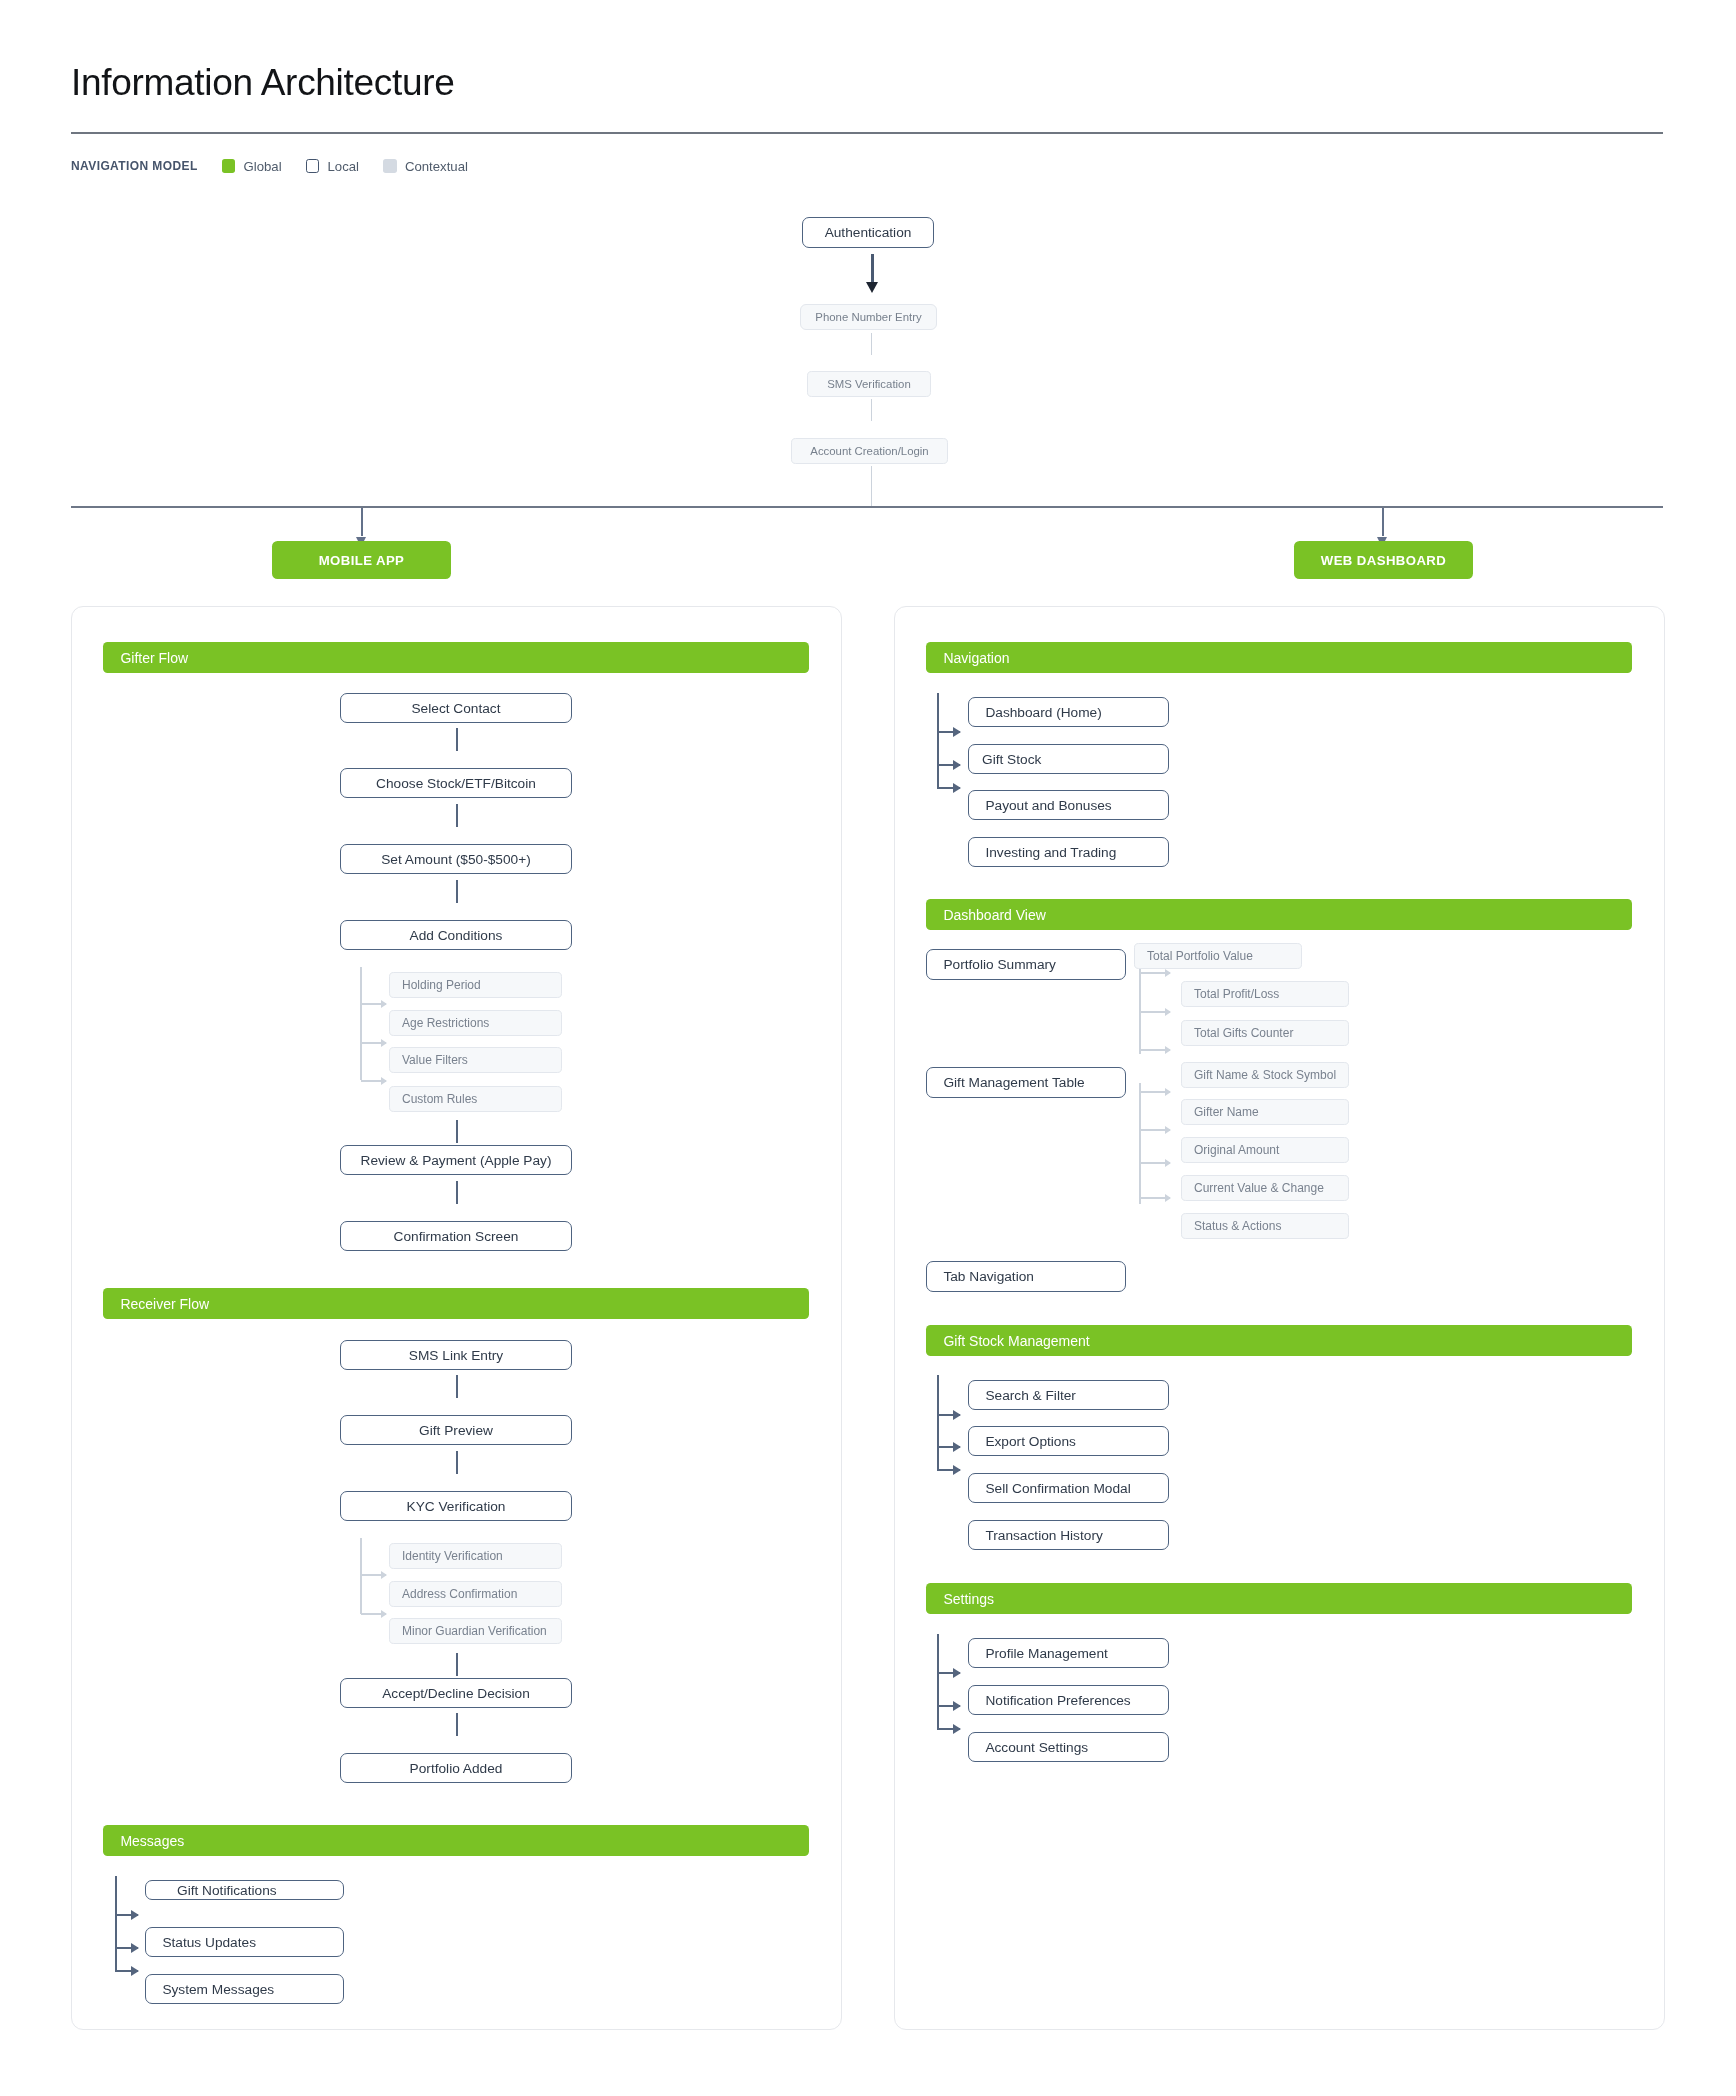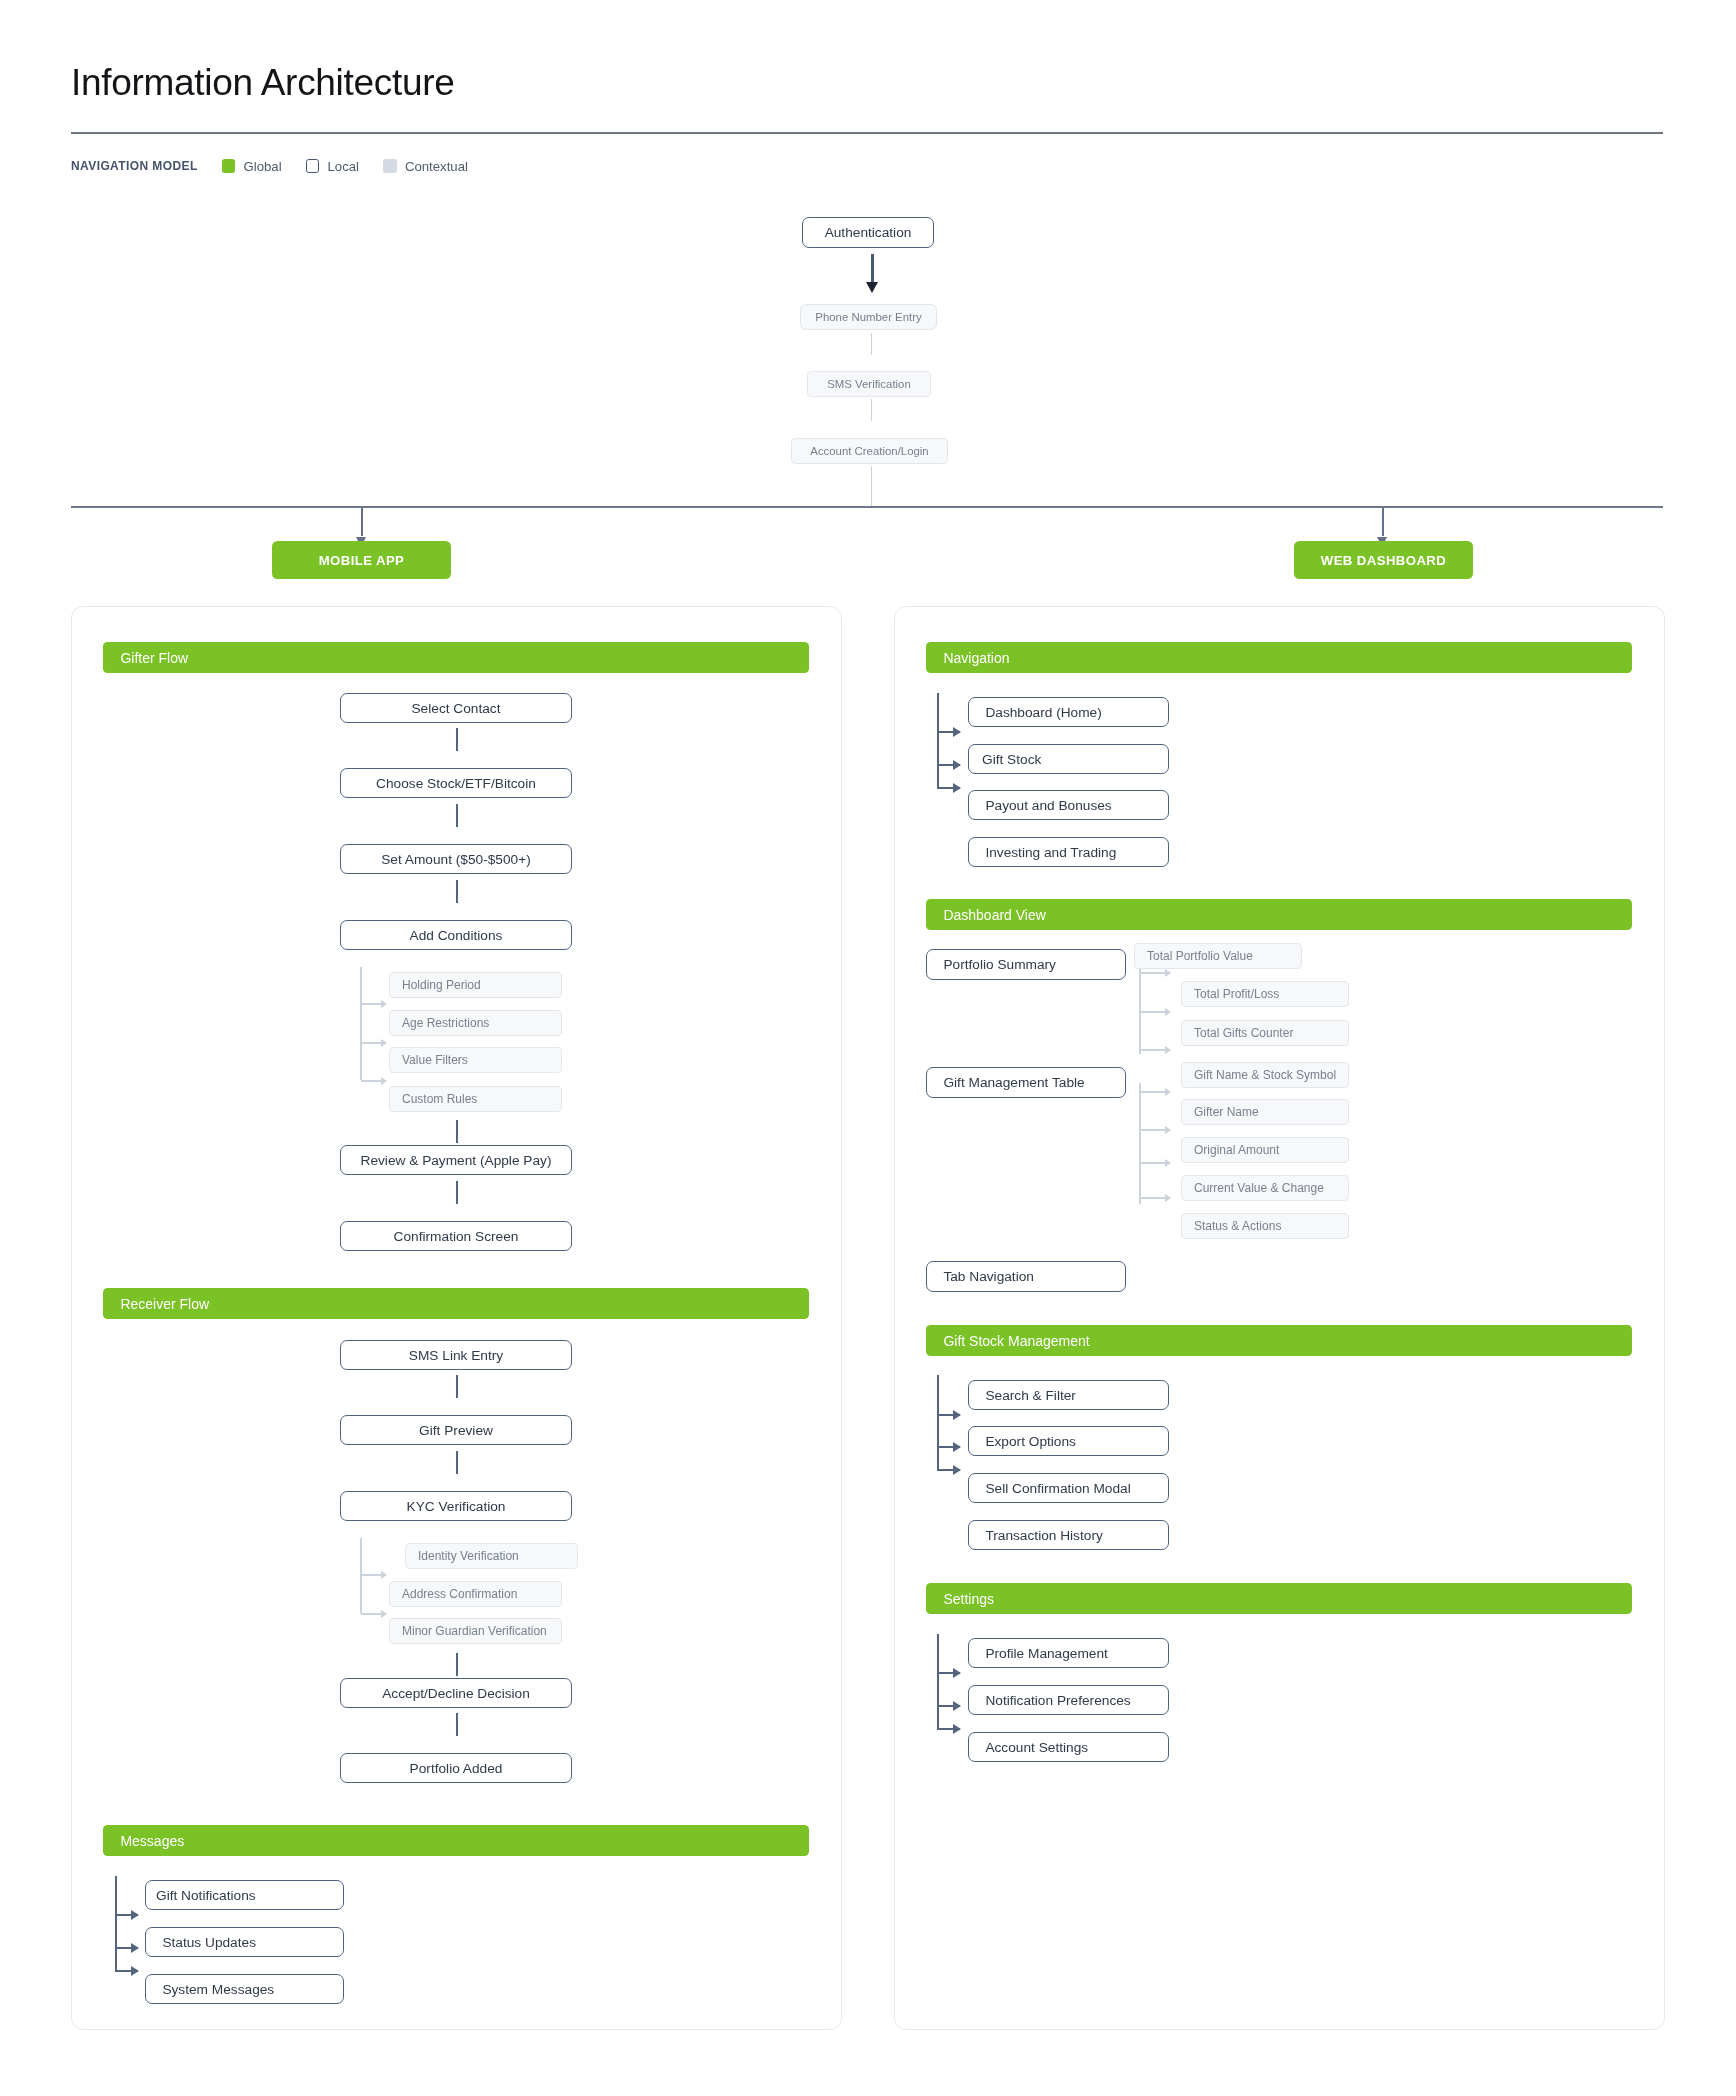--- a/index.html
+++ b/index.html
@@ -209,21 +209,21 @@
 <div class="box" style="left:340px; top:1491px; width:232px; height:30px;">KYC Verification</div>
 
 <div class="trunk light" style="left:360px; top:1538px; height:76px;"></div>
 <div class="harrow light" style="left:361px; top:1574px; width:25px;">
     <i></i>
   </div>
 <div class="harrow light" style="left:361px; top:1613px; width:25px;">
     <i></i>
   </div>
 
-<div class="box sec" style="left:405px; top:1543px; width:173px; height:25.6px;">Identity Verification</div>
+<div class="box sec" style="left:389px; top:1543px; width:173px; height:25.6px;">Identity Verification</div>
 <div class="box sec" style="left:389px; top:1581px; width:173px; height:25.6px;">Address Confirmation</div>
 <div class="box sec" style="left:389px; top:1618px; width:173px; height:25.6px;">Minor Guardian Verification</div>
 
 <div class="vline" style="left:456px; top:1653px; height:23px;"></div>
 <div class="box" style="left:340px; top:1678px; width:232px; height:30px;">Accept/Decline Decision</div>
 <div class="vline" style="left:456px; top:1713px; height:23px;"></div>
 <div class="box" style="left:340px; top:1753px; width:232px; height:30px;">Portfolio Added</div>
 
 <div class="sec-header" style="left:103px; top:1825px; width:706px; height:31px;">Messages</div>
 
@@ -231,21 +231,21 @@
 <div class="harrow" style="left:116px; top:1914px; width:22px;">
     <i></i>
   </div>
 <div class="harrow" style="left:116px; top:1947px; width:22px;">
     <i></i>
   </div>
 <div class="harrow" style="left:116px; top:1970px; width:22px;">
     <i></i>
   </div>
 
-<div class="box" style="left:145px; top:1880px; width:199px; height:30px; justify-content:flex-start; padding-left:10px; text-align:center;">Gift Notifications</div>
+<div class="box" style="left:145px; top:1880px; width:199px; height:20px; justify-content:flex-start; padding-left:31px; text-align:center;">Gift Notifications</div>
 <div class="box" style="left:145px; top:1927px; width:199px; height:30px; justify-content:flex-start; padding-left:16.4px; text-align:left;">Status Updates</div>
 <div class="box" style="left:145px; top:1974px; width:199px; height:30px; justify-content:flex-start; padding-left:16.4px; text-align:left;">System Messages</div>
 
 <div class="panel" style="left:894px; top:606px; width:771px; height:1424px;"></div>
 
 <div class="sec-header" style="left:926px; top:642px; width:706px; height:31px;">Navigation</div>
 
 <div class="trunk" style="left:937px; top:693px; height:96px;"></div>
 <div class="harrow" style="left:938px; top:731px; width:22px;">
     <i></i>

